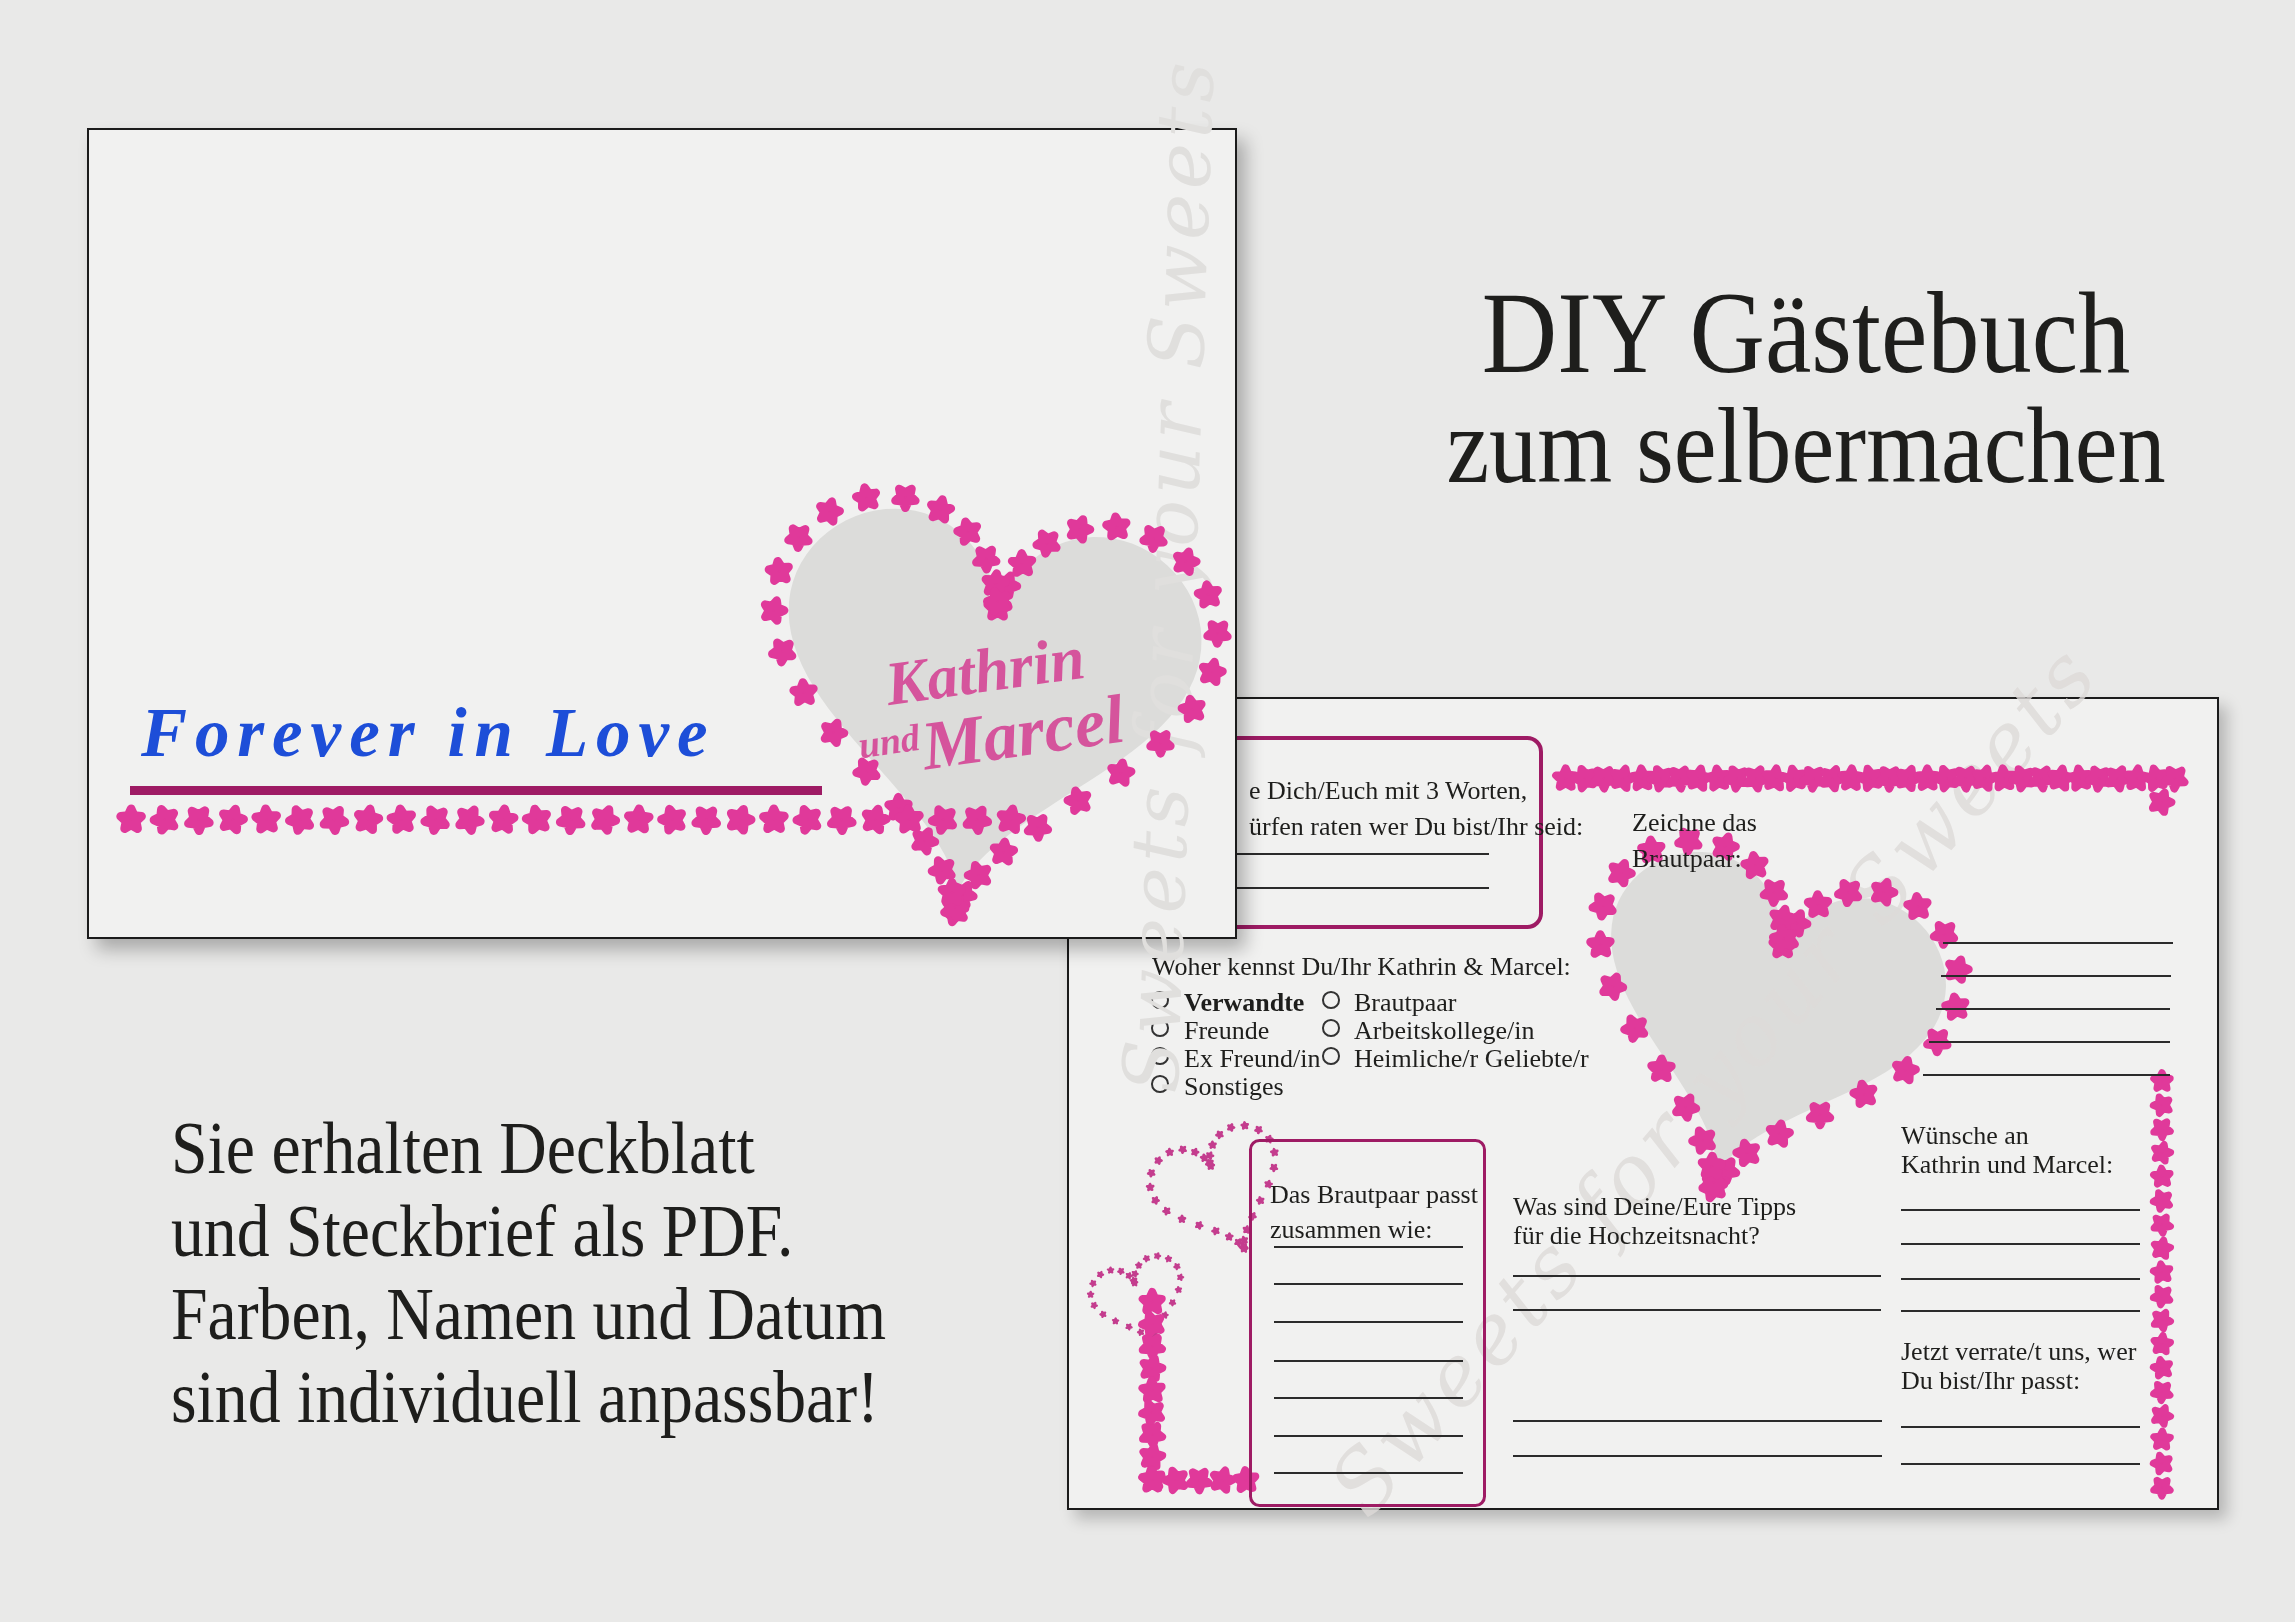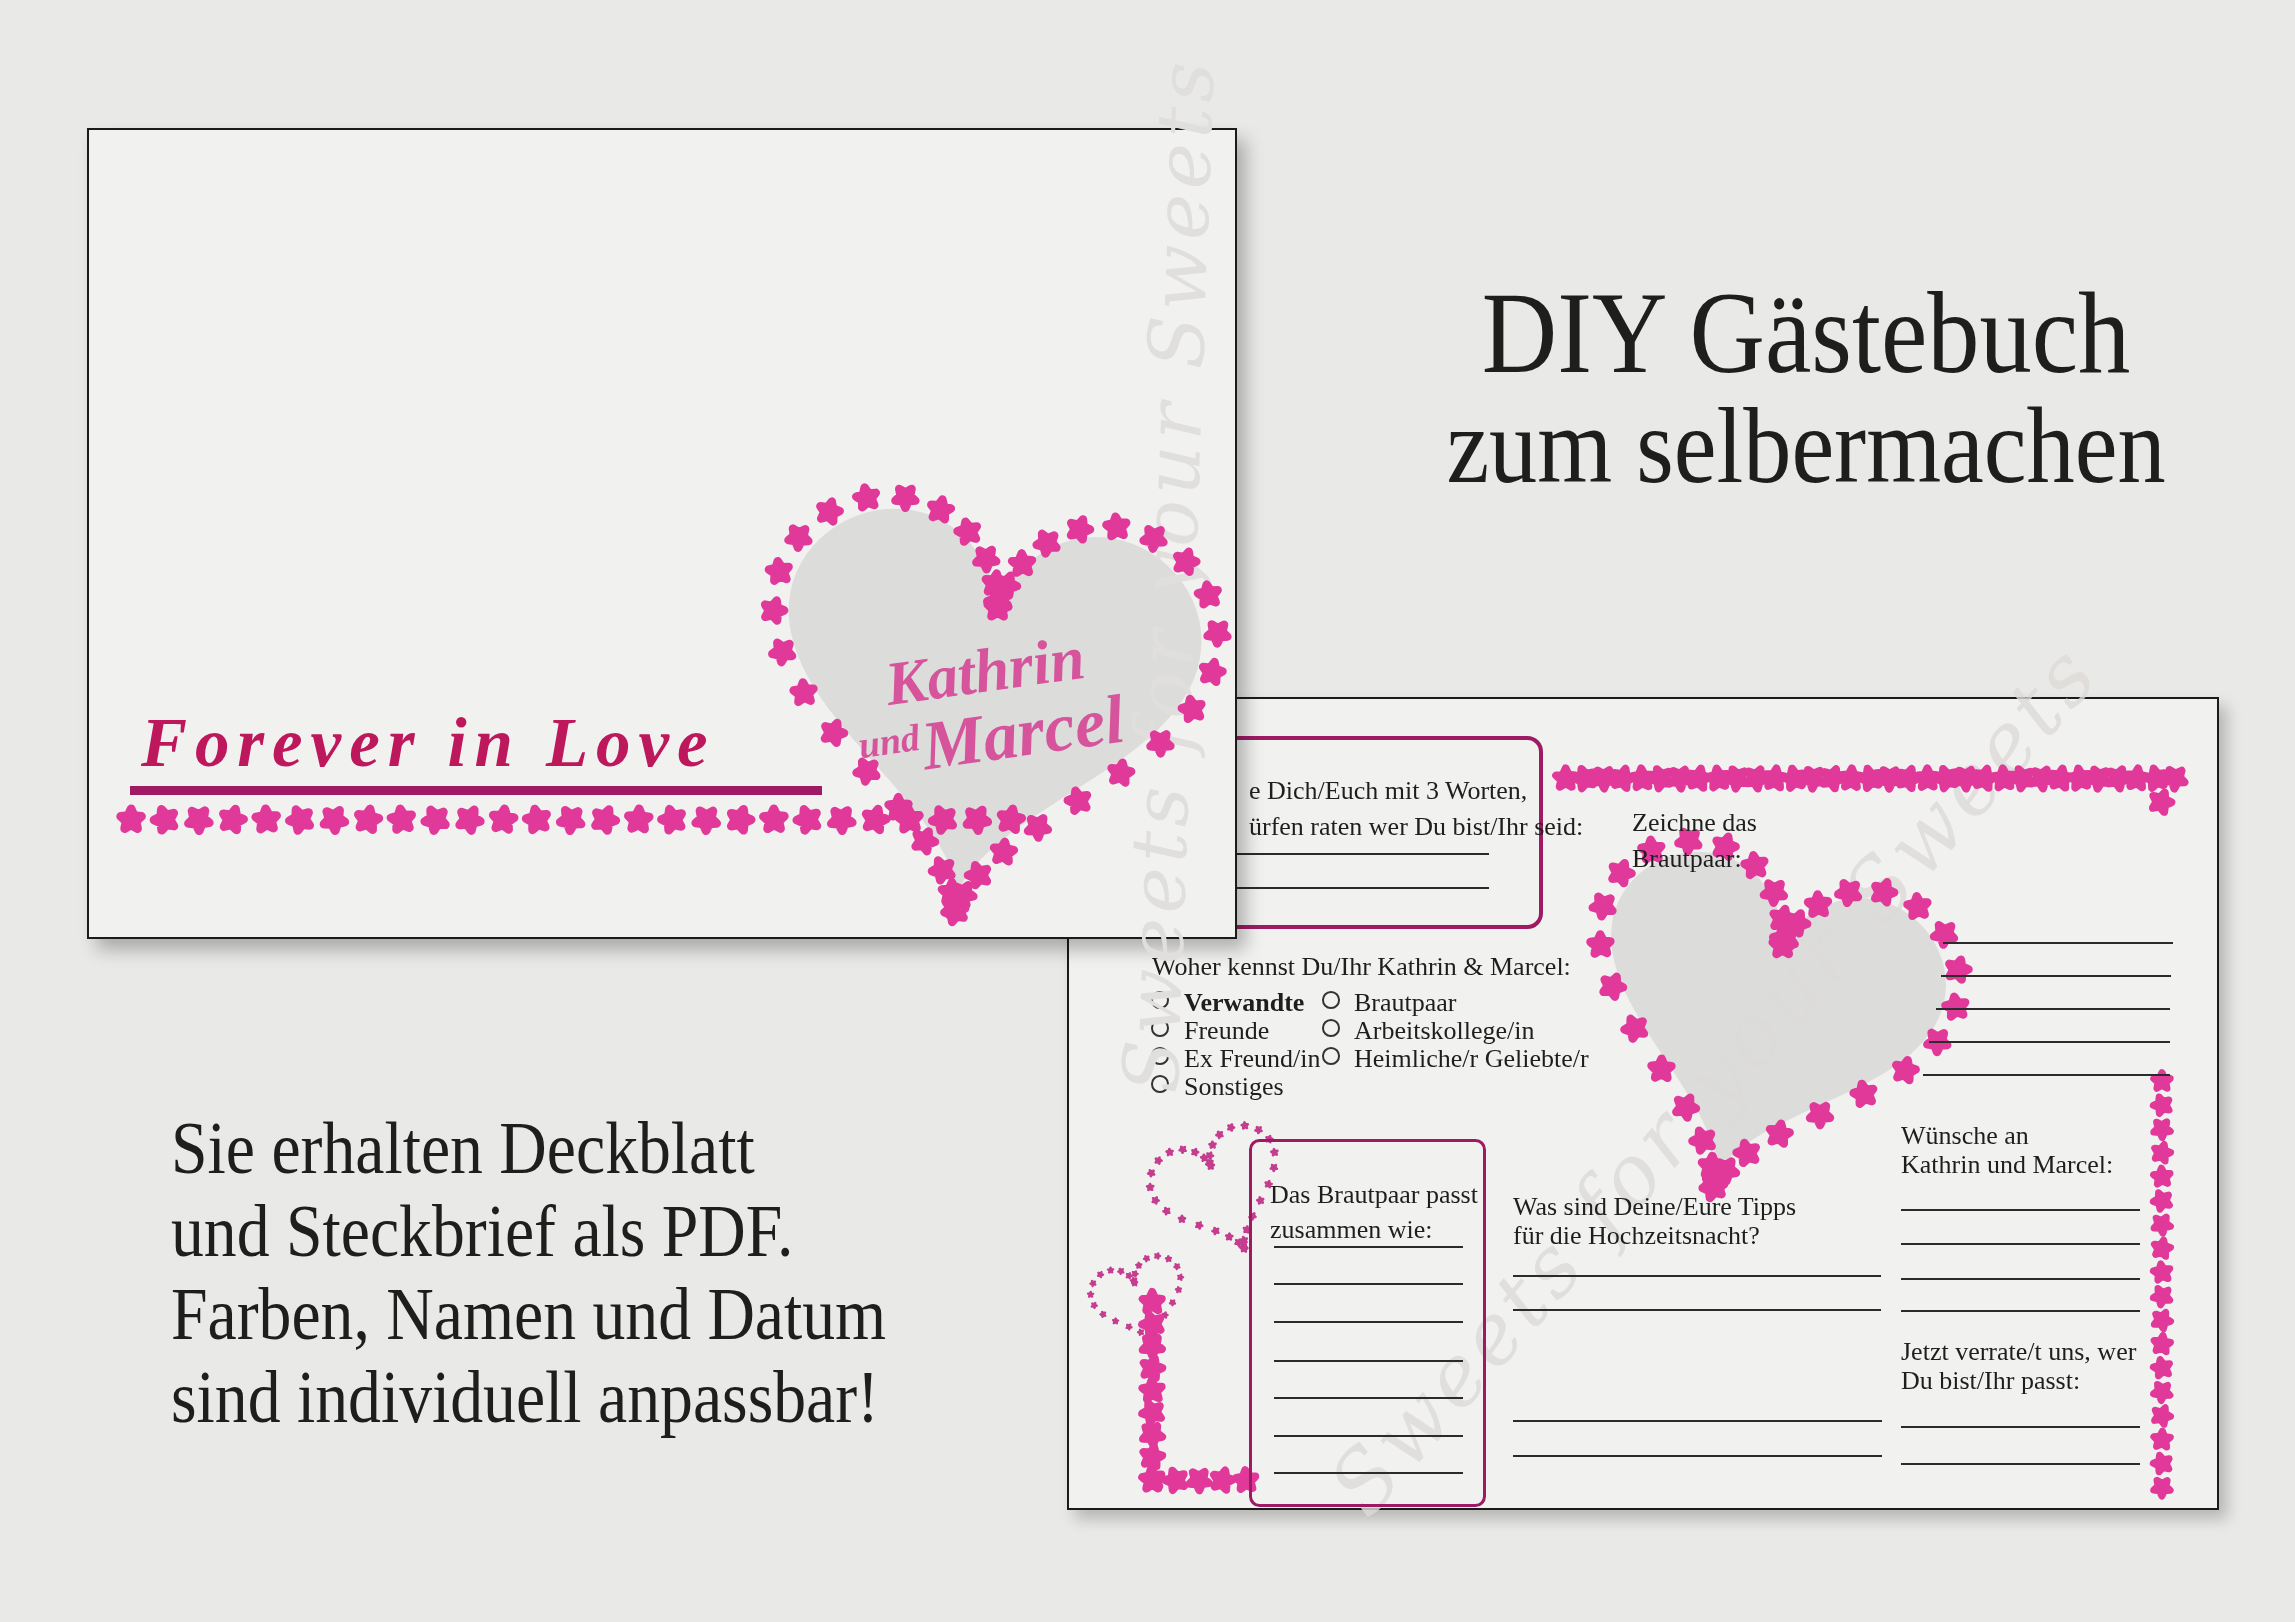--- a/index.html
+++ b/index.html
@@ -12,21 +12,21 @@
   .z0{z-index:0}.z2{z-index:2}
   .abs{position:absolute;}
   .wm{position:absolute;white-space:nowrap;font-style:italic;pointer-events:none;
       font-family:"DejaVu Serif","Liberation Serif",serif;}
   .wm-cover{left:1080px;top:445px;font-size:77px;letter-spacing:5.2px;color:#e0dfdd;
       transform:translate(-50%,-50%) rotate(-88deg);z-index:1;}
   .wm-sheet{left:645px;top:380px;font-size:84px;letter-spacing:5.2px;color:#dedbd9;opacity:.8;
       transform:translate(-50%,-50%) rotate(-49deg);z-index:1;}
   
   .forever{left:52px;top:564px;font-size:69px;letter-spacing:7.9px;font-style:italic;
-      color:#be185d;z-index:3;font-weight:bold;margin-top:10px;}
+      color:#1d4ed8;z-index:3;font-weight:bold;}
   .underline{left:41px;top:656px;width:692px;height:8.5px;background:#9e1b64;z-index:3;}
   .name{position:absolute;z-index:3;color:#d5549c;font-style:italic;font-weight:bold;white-space:nowrap;}
   .name-k{left:896px;top:541px;font-size:62px;transform:translate(-50%,-50%) rotate(-8deg);}
   .name-u{left:800px;top:611px;font-size:38px;transform:translate(-50%,-50%) rotate(-8deg);}
   .name-m{left:934px;top:603px;font-size:69px;transform:translate(-50%,-50%) rotate(-8deg);}
   
   .ft{font-size:26px;line-height:29.4px;z-index:3;position:absolute;}
   .qbox{position:absolute;border:4.6px solid #9e1b64;border-radius:15.7px;z-index:3;}
   .box-describe{left:46px;top:37px;width:420px;height:185px;}
   .box-match{left:180px;top:440px;width:231px;height:362px;border-width:3.9px;border-radius:10.5px;}

